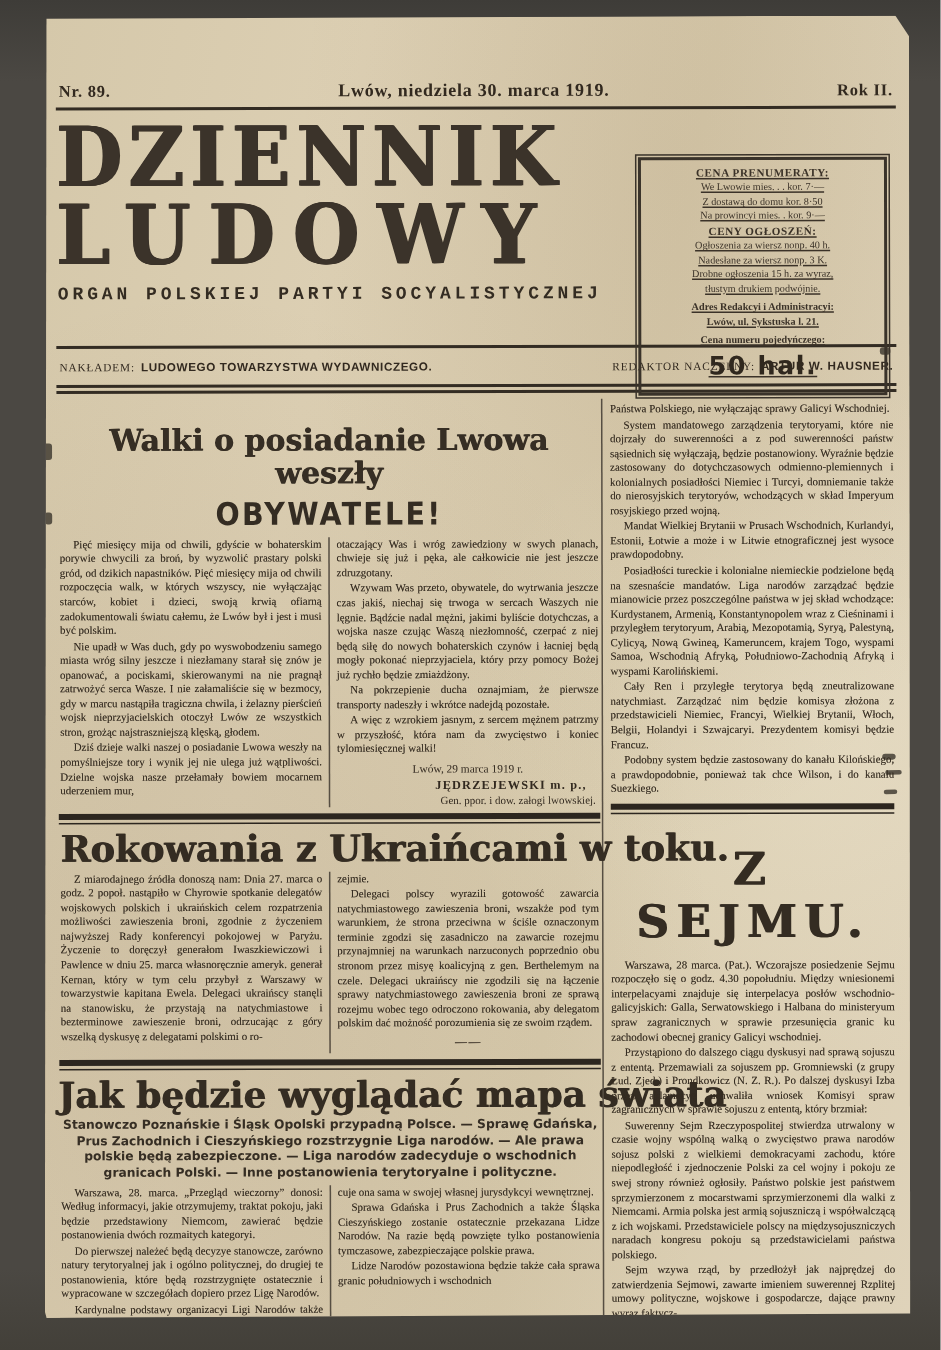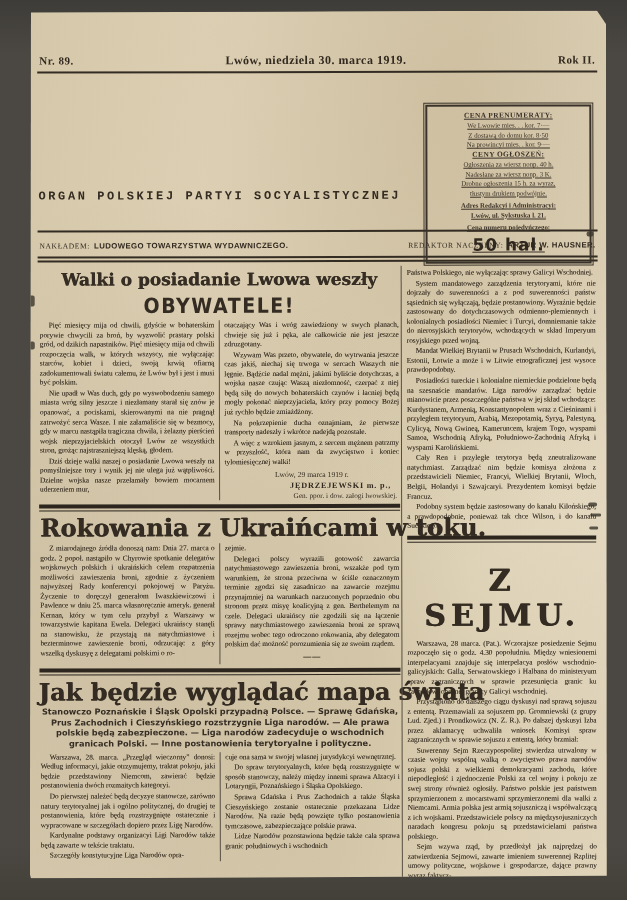--- a/index.html
+++ b/index.html
@@ -58,22 +58,22 @@
 
   
   .main{display:flex;align-items:stretch;}
   .left-block{width:363px;}
   .right-col{width:196px;border-left:1px solid #564e42;padding:0 2px 0 5px;}
 
   .twocol{display:flex;}
   .twocol .c{width:50%;padding:0 4px 0 2px;}
   .twocol .c2{border-left:1px solid #564e42;padding:0 2px 0 5px;}
 
-  .h1a{font-family:"DejaVu Serif",serif;font-weight:bold;font-size:17px;line-height:1.12;
-    text-align:center;color:#362e24;text-shadow:.4px 0 0 currentColor;margin:4px 0 1px 0;}
+  .h1a{font-family:"DejaVu Serif",serif;font-weight:bold;font-size:20px;line-height:1.12;
+    text-align:center;color:#362e24;text-shadow:.4px 0 0 currentColor;margin:16px 0 1px 0;}
   .h1b{font-family:"DejaVu Sans",sans-serif;font-weight:bold;font-size:19px;letter-spacing:1.5px;
     text-align:center;color:#342c22;transform:scaleY(1.1);margin:5px 0 4px 0;}
   .h2{font-family:"DejaVu Serif",serif;font-weight:bold;font-size:24.5px;white-space:nowrap;
     text-align:center;color:#342c22;text-shadow:.6px 0 0 currentColor;
     transform:scaleX(.99);transform-origin:center;margin:2px 0 2px 0;line-height:1.05;}
   .h3{font-family:"DejaVu Serif",serif;font-weight:bold;font-size:24px;white-space:nowrap;
     text-align:center;color:#342c22;text-shadow:.6px 0 0 currentColor;margin:2px 0 2px 0;line-height:1.05;}
   .deck{font-family:"DejaVu Sans",sans-serif;font-weight:bold;font-size:8.2px;line-height:1.3;
     text-align:center;color:#362e24;margin:0 2px 3px 2px;}
   .hz{font-family:"DejaVu Serif",serif;font-weight:bold;font-size:30px;letter-spacing:5px;
@@ -105,20 +105,24 @@
 
   <div class="inner">
 
     <div class="dateline">
       <span class="dl-issue">Nr. 89.</span>
       <span class="dl-date">Lwów, niedziela 30. marca 1919.</span>
       <span class="dl-year">Rok II.</span>
     </div>
 
     <div class="mast">
+      <div class="mast-title">
+        <div class="mt-line">DZIENNIK</div>
+        <div class="mt-line mt-line2">LUDOWY</div>
+      </div>
       <div class="mast-sub">ORGAN POLSKIEJ PARTYI SOCYALISTYCZNEJ</div>
 
       <div class="pricebox">
         <div class="pb-title">CENA PRENUMERATY:</div>
         <div class="pb-line">We Lwowie mies. . . kor. 7·—</div>
         <div class="pb-line">Z dostawą do domu kor. 8·50</div>
         <div class="pb-line">Na prowincyi mies. . kor. 9·—</div>
         <div class="pb-title">CENY OGŁOSZEŃ:</div>
         <div class="pb-line">Ogłoszenia za wiersz nonp. 40 h.</div>
         <div class="pb-line">Nadesłane za wiersz nonp. 3 K.</div>
@@ -194,21 +198,20 @@
           <div class="deck">Stanowczo Poznańskie i Śląsk Opolski przypadną Polsce. — Sprawę Gdańska, Prus Zachodnich i Cieszyńskiego rozstrzygnie Liga narodów. — Ale prawa polskie będą zabezpieczone. — Liga narodów zadecyduje o wschodnich granicach Polski. — Inne postanowienia terytoryalne i polityczne.</div>
           <div class="twocol">
             <div class="c">
               <p class="bp">Warszawa, 28. marca. „Przegląd wieczorny” donosi: Według informacyi, jakie otrzymujemy, traktat pokoju, jaki będzie przedstawiony Niemcom, zawierać będzie postanowienia dwóch rozmaitych kategoryi.</p>
               <p class="bp">Do pierwszej należeć będą decyzye stanowcze, zarówno natury terytoryalnej jak i ogólno politycznej, do drugiej te postanowienia, które będą rozstrzygnięte ostatecznie i wypracowane w szczegółach dopiero przez Ligę Narodów.</p>
               <p class="bp">Kardynalne podstawy organizacyi Ligi Narodów także będą zawarte w tekście traktatu.</p>
               <p class="bp">Szczegóły konstytucyjne Liga Narodów opra-</p>
             </div>
             <div class="c c2">
               <p class="bp cont">cuje ona sama w swojej własnej jurysdykcyi wewnętrznej.</p>
-              <p class="bp">Do spraw terytoryalnych, które będą rozstrzygnięte w sposób stanowczy, należy między innemi sprawa Alzacyi i Lotaryngii, Poznańskiego i Śląska Opolskiego.</p>
               <p class="bp">Sprawa Gdańska i Prus Zachodnich a także Śląska Cieszyńskiego zostanie ostatecznie przekazana Lidze Narodów. Na razie będą powzięte tylko postanowienia tymczasowe, zabezpieczające polskie prawa.</p>
               <p class="bp">Lidze Narodów pozostawiona będzie także cała sprawa granic południowych i wschodnich</p>
             </div>
           </div>
         </div>
 
       </div>
 
       <div class="right-col">
         <div class="spacer2"></div>

